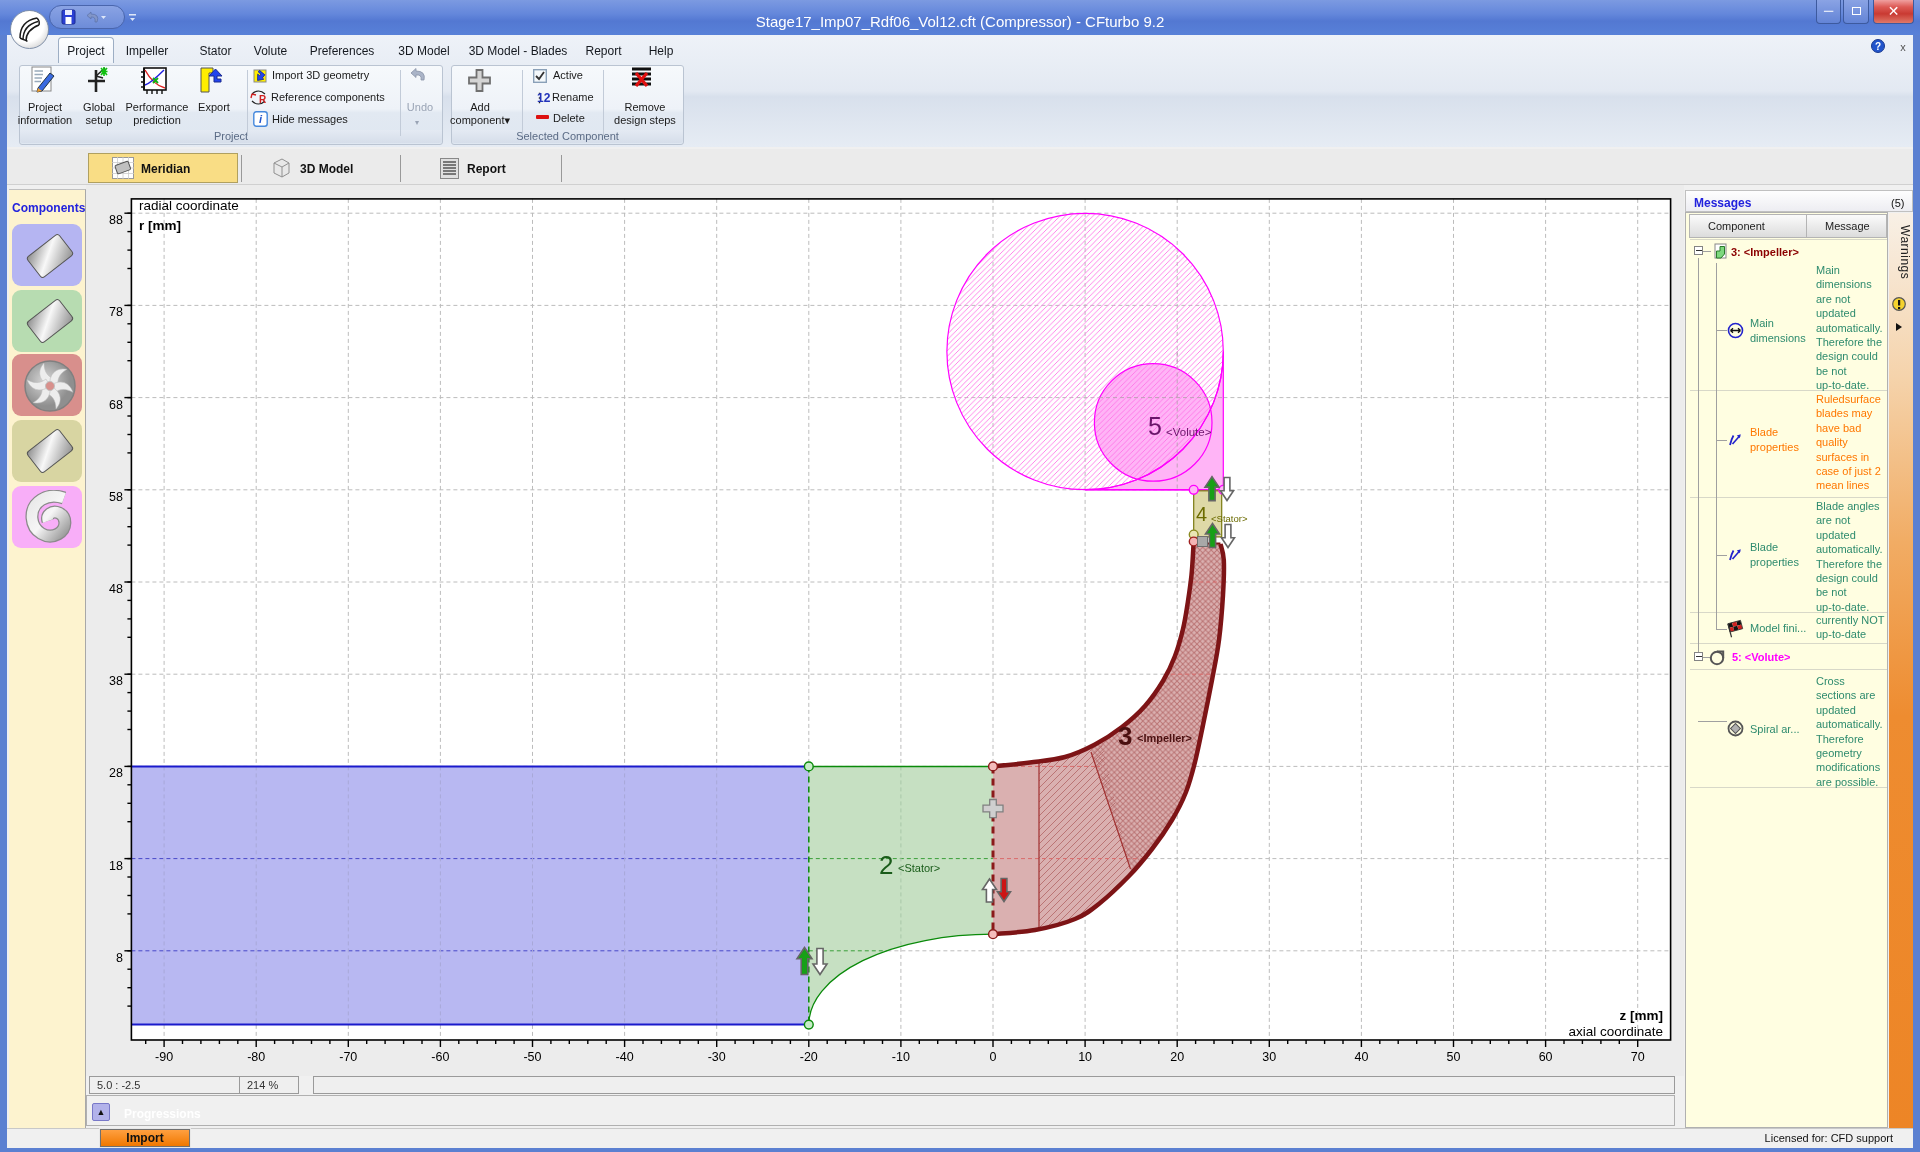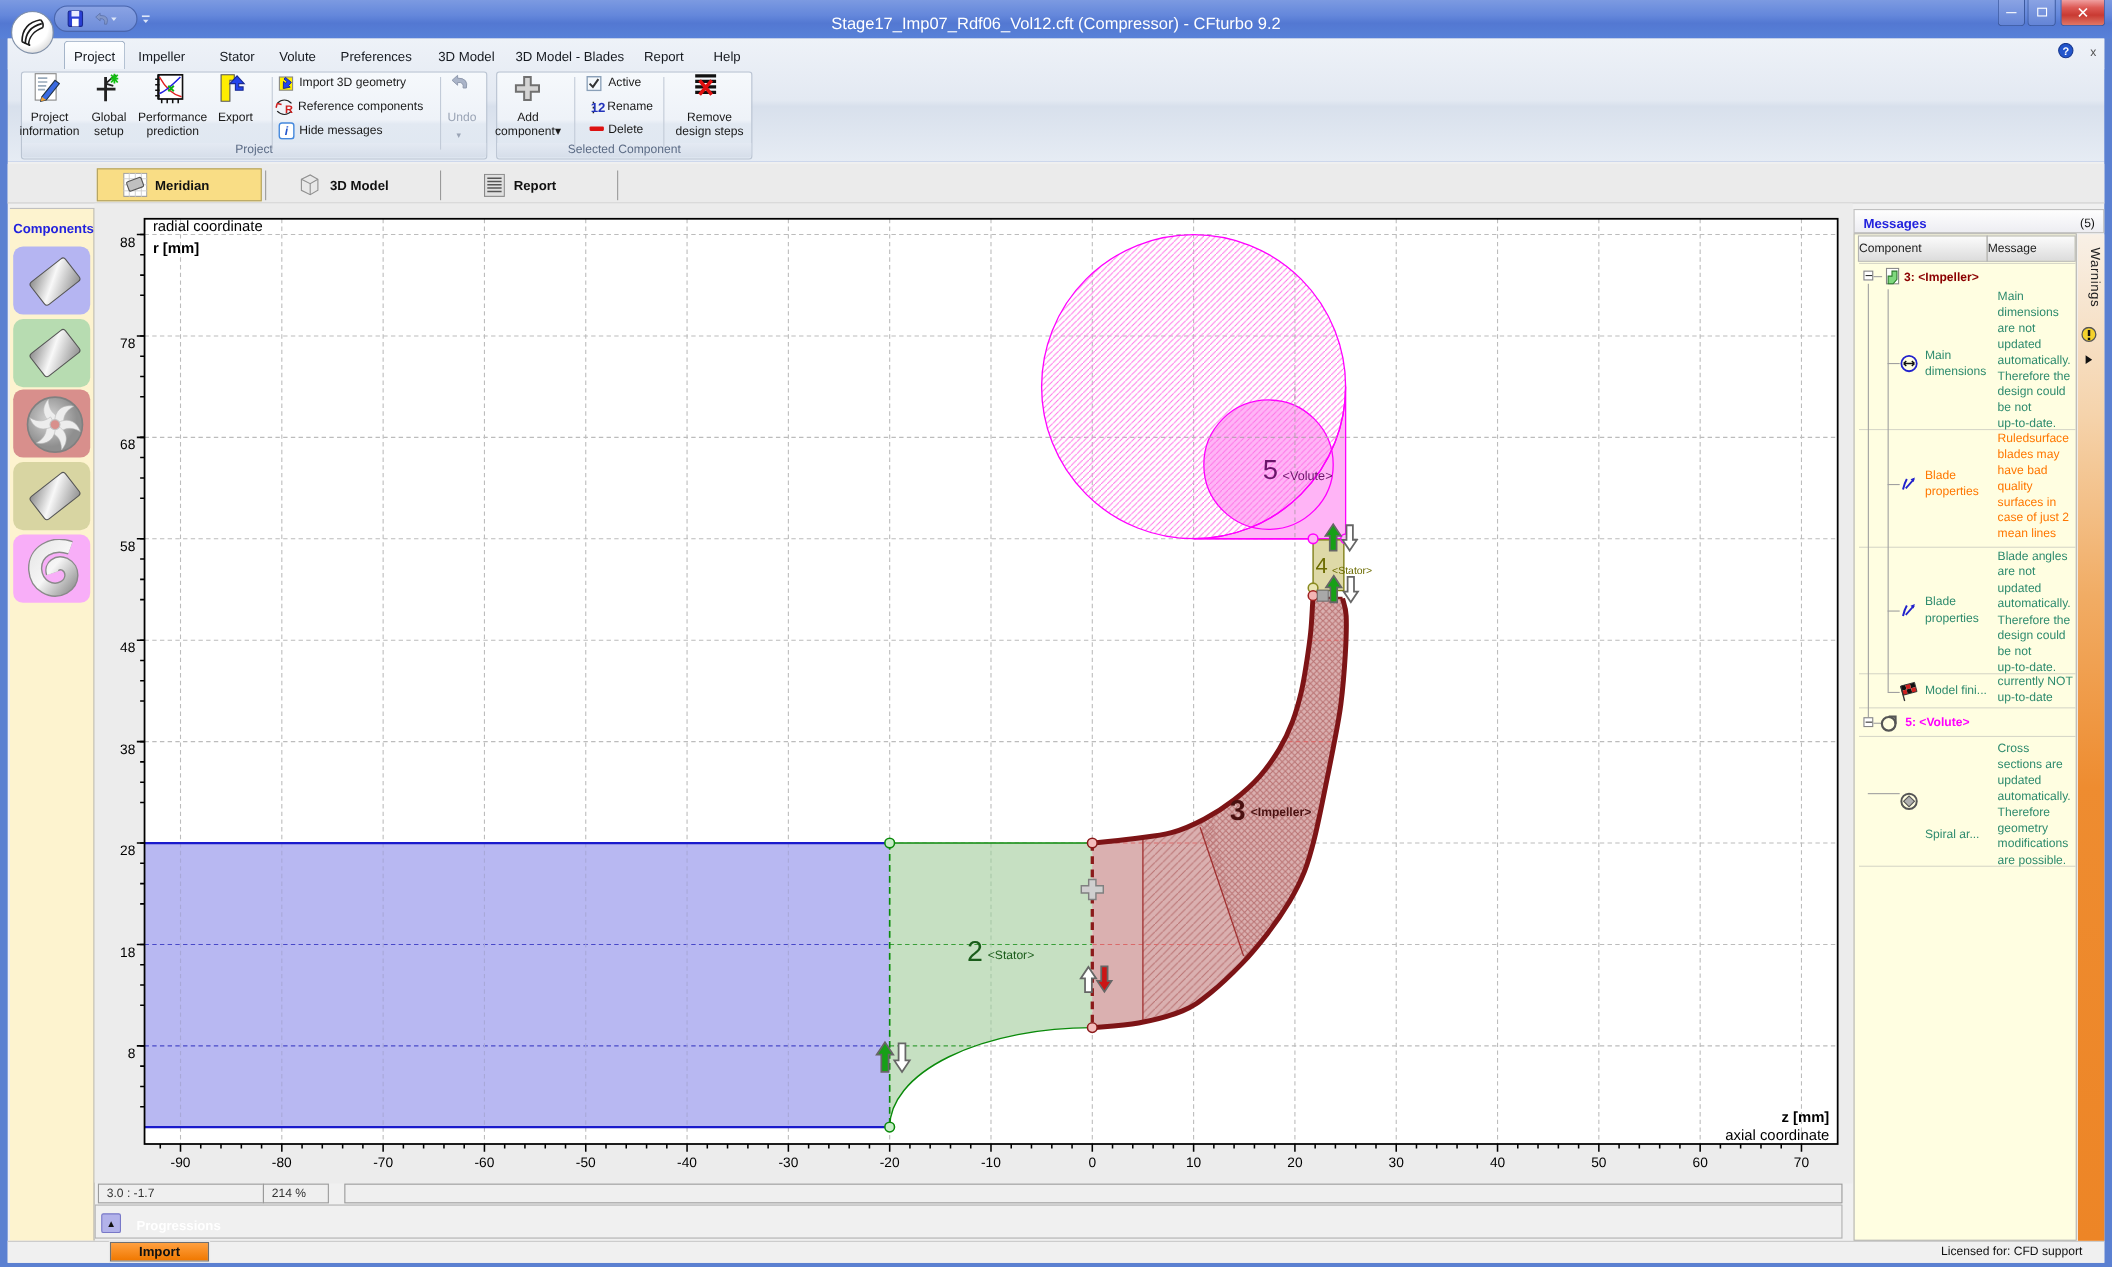--- a/index.html
+++ b/index.html
@@ -51,21 +51,21 @@
 .statusbox { position:absolute; top:1076px; height:18px; background:#efefef; border:1px solid #9a9a9a; font-size:11px; color:#333; line-height:16px; padding-left:7px; }
 #progressbar { left:86px; top:1095px; width:1589px; height:31px; background:#f0f0f0; border:1px solid #b0b0b0; }
 #bottombar { left:7px; top:1128px; width:1906px; height:20px; background:#f0f0f0; border-top:1px solid #c8c8c8; }
 #warnbtn { left:100px; top:1129px; width:90px; height:18px; background:linear-gradient(#ffa040,#f07800); border:1px solid #707070; outline:1px solid #e8e8e8;
   font-size:12px; font-weight:bold; color:#111; text-align:center; line-height:17px; }
 
 #msgpanel { left:1685px; top:212px; width:203px; height:916px; background:#fffee1; border:1px solid #b0b0b0; }
 #msgtitle { left:1685px; top:190px; width:228px; height:22px; background:linear-gradient(#fefefe,#ededf2); border:1px solid #c0c0c0; }
 #warnstrip { left:1889px; top:213px; width:24px; height:915px;
   background:linear-gradient(#f8f0e6 0%, #f5d3ab 18%, #f1ac64 36%, #ee8c30 55%, #ed8526 100%); }
-.msghdr { position:absolute; top:214px; height:24px; background:linear-gradient(#fbfbfb,#dcdcdc); border:1px solid #b4b4b4; font-size:11px; color:#222; line-height:22px; padding-left:0; }
+.msghdr { position:absolute; top:214px; height:24px; background:linear-gradient(#fbfbfb,#dcdcdc); border:1px solid #b4b4b4; font-size:11px; color:#222; line-height:22px; padding-left:18px; }
 .mrow-sep { position:absolute; left:1690px; width:197px; height:1px; background:#d8d8c8; }
 .mlabel { position:absolute; font-size:11px; line-height:14.5px; }
 .mmsg { position:absolute; font-size:11px; line-height:14.4px; }
 .treev { position:absolute; width:1px; background:#a0a0a0; }
 .treeh { position:absolute; height:1px; background:#a0a0a0; }
 </style>
 </head>
 <body>
 
 <div class="abs" id="titlebar"></div>
@@ -588,21 +588,21 @@
 <text x="123" y="408.6" text-anchor="end">68</text>
 <text x="123" y="316.4" text-anchor="end">78</text>
 <text x="123" y="224.2" text-anchor="end">88</text>
 </g>
 <text x="139" y="210" font-size="13.5" fill="#000">radial coordinate</text>
 <text x="139" y="230" font-size="13.5" font-weight="bold" fill="#000">r [mm]</text>
 <text x="1663" y="1020" font-size="13.5" font-weight="bold" fill="#000" text-anchor="end">z [mm]</text>
 <text x="1663" y="1036" font-size="13.5" fill="#000" text-anchor="end">axial coordinate</text>
 </svg>
 
-<div class="statusbox" style="left:89px; width:151px;">3.0 : -1.7</div>
+<div class="statusbox" style="left:89px; width:151px;">5.0 : -2.5</div>
 <div class="statusbox" style="left:239px; width:60px;">214 %</div>
 <div class="statusbox" style="left:313px; width:1362px;"></div>
 <div class="abs" id="progressbar"></div>
 <div class="abs" style="left:92px; top:1103px; width:18px; height:18px; background:#b2b2ea; border:1px solid #7878c8; border-radius:2px; text-align:center; font-size:9px; line-height:17px; color:#111;">▲</div>
 <div class="abs" style="left:124px; top:1107px; font-size:12px; font-weight:bold; color:#ffffff;">Progressions</div>
 <div class="abs" id="bottombar"></div>
 <div class="abs" id="warnbtn">Import</div>
 <div class="abs" style="left:1660px; top:1132px; width:233px; text-align:right; font-size:11px; color:#111;">Licensed for: CFD support</div>
 
 <div class="abs" id="msgtitle"></div>
@@ -681,15 +681,15 @@
 <div class="mmsg" style="left:1816px; top:613px; color:#2e8b6e;">currently NOT<br>up-to-date</div>
 <svg class="abs" style="left:1708px;top:648px;" width="19" height="19" viewBox="0 0 19 19">
 <circle cx="9" cy="10" r="6.2" fill="none" stroke="#555" stroke-width="2"></circle>
 <path d="M15.2 10 L15.2 3.5 L9 3.5" fill="none" stroke="#555" stroke-width="2"></path>
     </svg>
 <div class="mlabel" style="left:1732px; top:650px; font-weight:bold; color:#ff00ff;">5: &lt;Volute&gt;</div>
 <svg class="abs" style="left:1726px;top:719px;" width="19" height="19" viewBox="0 0 19 19">
 <circle cx="9.5" cy="9.5" r="7" fill="none" stroke="#555" stroke-width="1.8"></circle>
 <rect x="6" y="6" width="7" height="7" transform="rotate(45 9.5 9.5)" fill="#b0b0b0" stroke="#555" stroke-width="1"></rect>
     </svg>
-<div class="mlabel" style="left:1750px; top:752px; color:#2e8b6e;">Spiral ar...</div>
+<div class="mlabel" style="left:1750px; top:722px; color:#2e8b6e;">Spiral ar...</div>
 <div class="mmsg" style="left:1816px; top:674px; color:#2e8b6e;">Cross<br>sections are<br>updated<br>automatically.<br>Therefore<br>geometry<br>modifications<br>are possible.</div>
 </div>
 
 </body></html>

